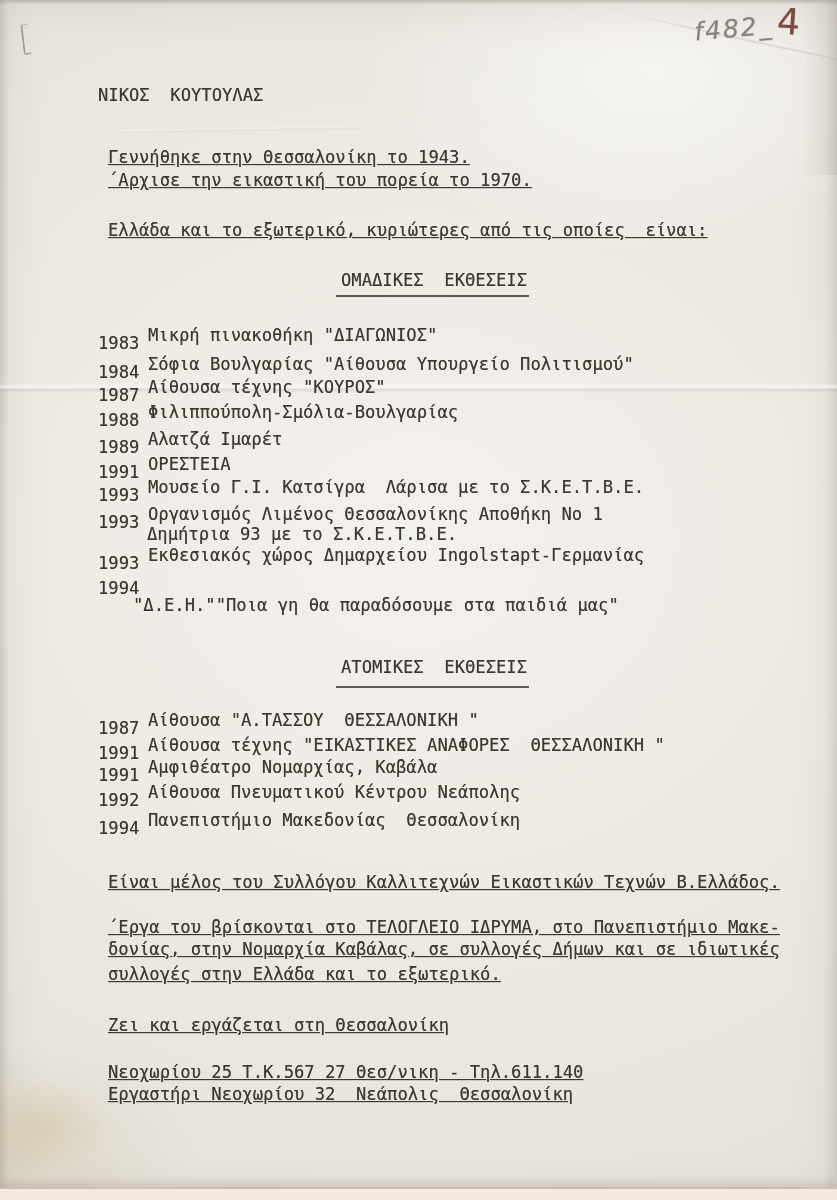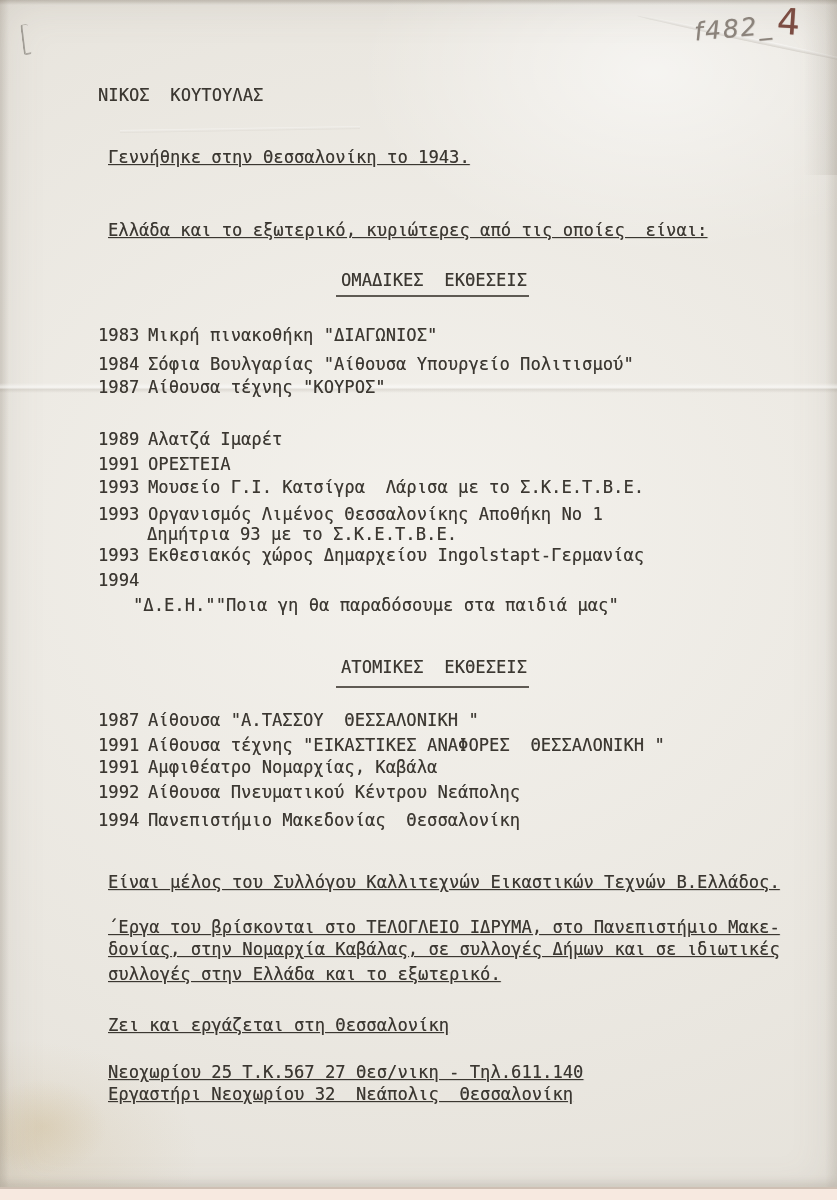--- a/index.html
+++ b/index.html
@@ -15,21 +15,21 @@
       linear-gradient(270deg, rgba(120,110,95,.14) 0px, rgba(120,110,95,0) 12px),
       radial-gradient(ellipse 420px 260px at 78% 6%, rgba(255,255,255,.55), rgba(255,255,255,0) 70%),
       radial-gradient(ellipse 260px 160px at 2% 96%, rgba(186,160,110,.20), rgba(186,160,110,0) 70%),
       radial-gradient(ellipse 900px 760px at 50% 45%, rgba(255,255,255,.28), rgba(110,100,85,.07) 97%);
     box-shadow:inset 0 0 46px rgba(118,108,92,.16);
   }
   .t{white-space:pre;text-shadow:.25px .3px .45px rgba(59,55,49,.6);}
   .line{position:absolute;left:108px;line-height:1.2;text-decoration:underline;}
   .name{position:absolute;top:85px;left:98px;font-weight:normal;line-height:1.2;}
   .row{position:absolute;left:98px;display:flex;line-height:1.2;}
-  .yr{width:41px;margin-right:9px;flex:none;}
+  .yr{width:41px;margin-right:9px;flex:none;margin-top:8px;}
   .cont{left:147px;}
   .cont2{left:133px;}
   .sec-title{position:absolute;left:341px;line-height:1.2;}
   .sec-underline{position:absolute;left:336px;width:193px;height:2px;background:rgba(62,57,50,.82);}
   .annot-code{
     position:absolute;top:14px;left:694px;
     font-family:"DejaVu Sans",sans-serif;font-style:italic;
     font-size:25px;color:#8b837b;letter-spacing:2px;transform:rotate(-5deg);
     text-shadow:.4px .4px .8px rgba(139,131,123,.5);
   }
@@ -68,36 +68,41 @@
   <div class="shade-tr"></div>
   <div class="stain-bl"></div>
   <div class="scan-strip"></div>
 
   <div class="annot-code">f482_</div>
   <div class="annot-page">4</div>
 
   <div class="name t">ΝΙΚΟΣ  ΚΟΥΤΟΥΛΑΣ</div>
 
   <div class="line t" style="top:147px">Γεννήθηκε στην Θεσσαλονίκη το 1943.</div>
+  <div class="line t" style="top:170px">΄Αρχισε την εικαστική του πορεία το 1970.</div>
   <div class="line t" style="top:220px">Ελλάδα και το εξωτερικό, κυριώτερες από τις οποίες  είναι:</div>
 
   <div class="sec-title t" style="top:270px">ΟΜΑΔΙΚΕΣ  ΕΚΘΕΣΕΙΣ</div>
   <div class="sec-underline" style="top:295px"></div>
 
   <div class="row" style="top:325px">
       <span class="yr t">1983</span>
       <span class="t">Μικρή πινακοθήκη "ΔΙΑΓΩΝΙΟΣ"</span>
     </div>
   <div class="row" style="top:354px">
       <span class="yr t">1984</span>
       <span class="t">Σόφια Βουλγαρίας "Αίθουσα Υπουργείο Πολιτισμού"</span>
     </div>
   <div class="row" style="top:377px">
       <span class="yr t">1987</span>
       <span class="t">Αίθουσα τέχνης "ΚΟΥΡΟΣ"</span>
+    </div>
+  <div class="row" style="top:402px">
+      <span class="yr t">1988</span>
+      <span class="t">Φιλιππούπολη-Σμόλια-Βουλγαρίας</span>
     </div>
   <div class="row" style="top:429px">
       <span class="yr t">1989</span>
       <span class="t">Αλατζά Ιμαρέτ</span>
     </div>
   <div class="row" style="top:454px">
       <span class="yr t">1991</span>
       <span class="t">ΟΡΕΣΤΕΙΑ</span>
     </div>
   <div class="row" style="top:477px">

